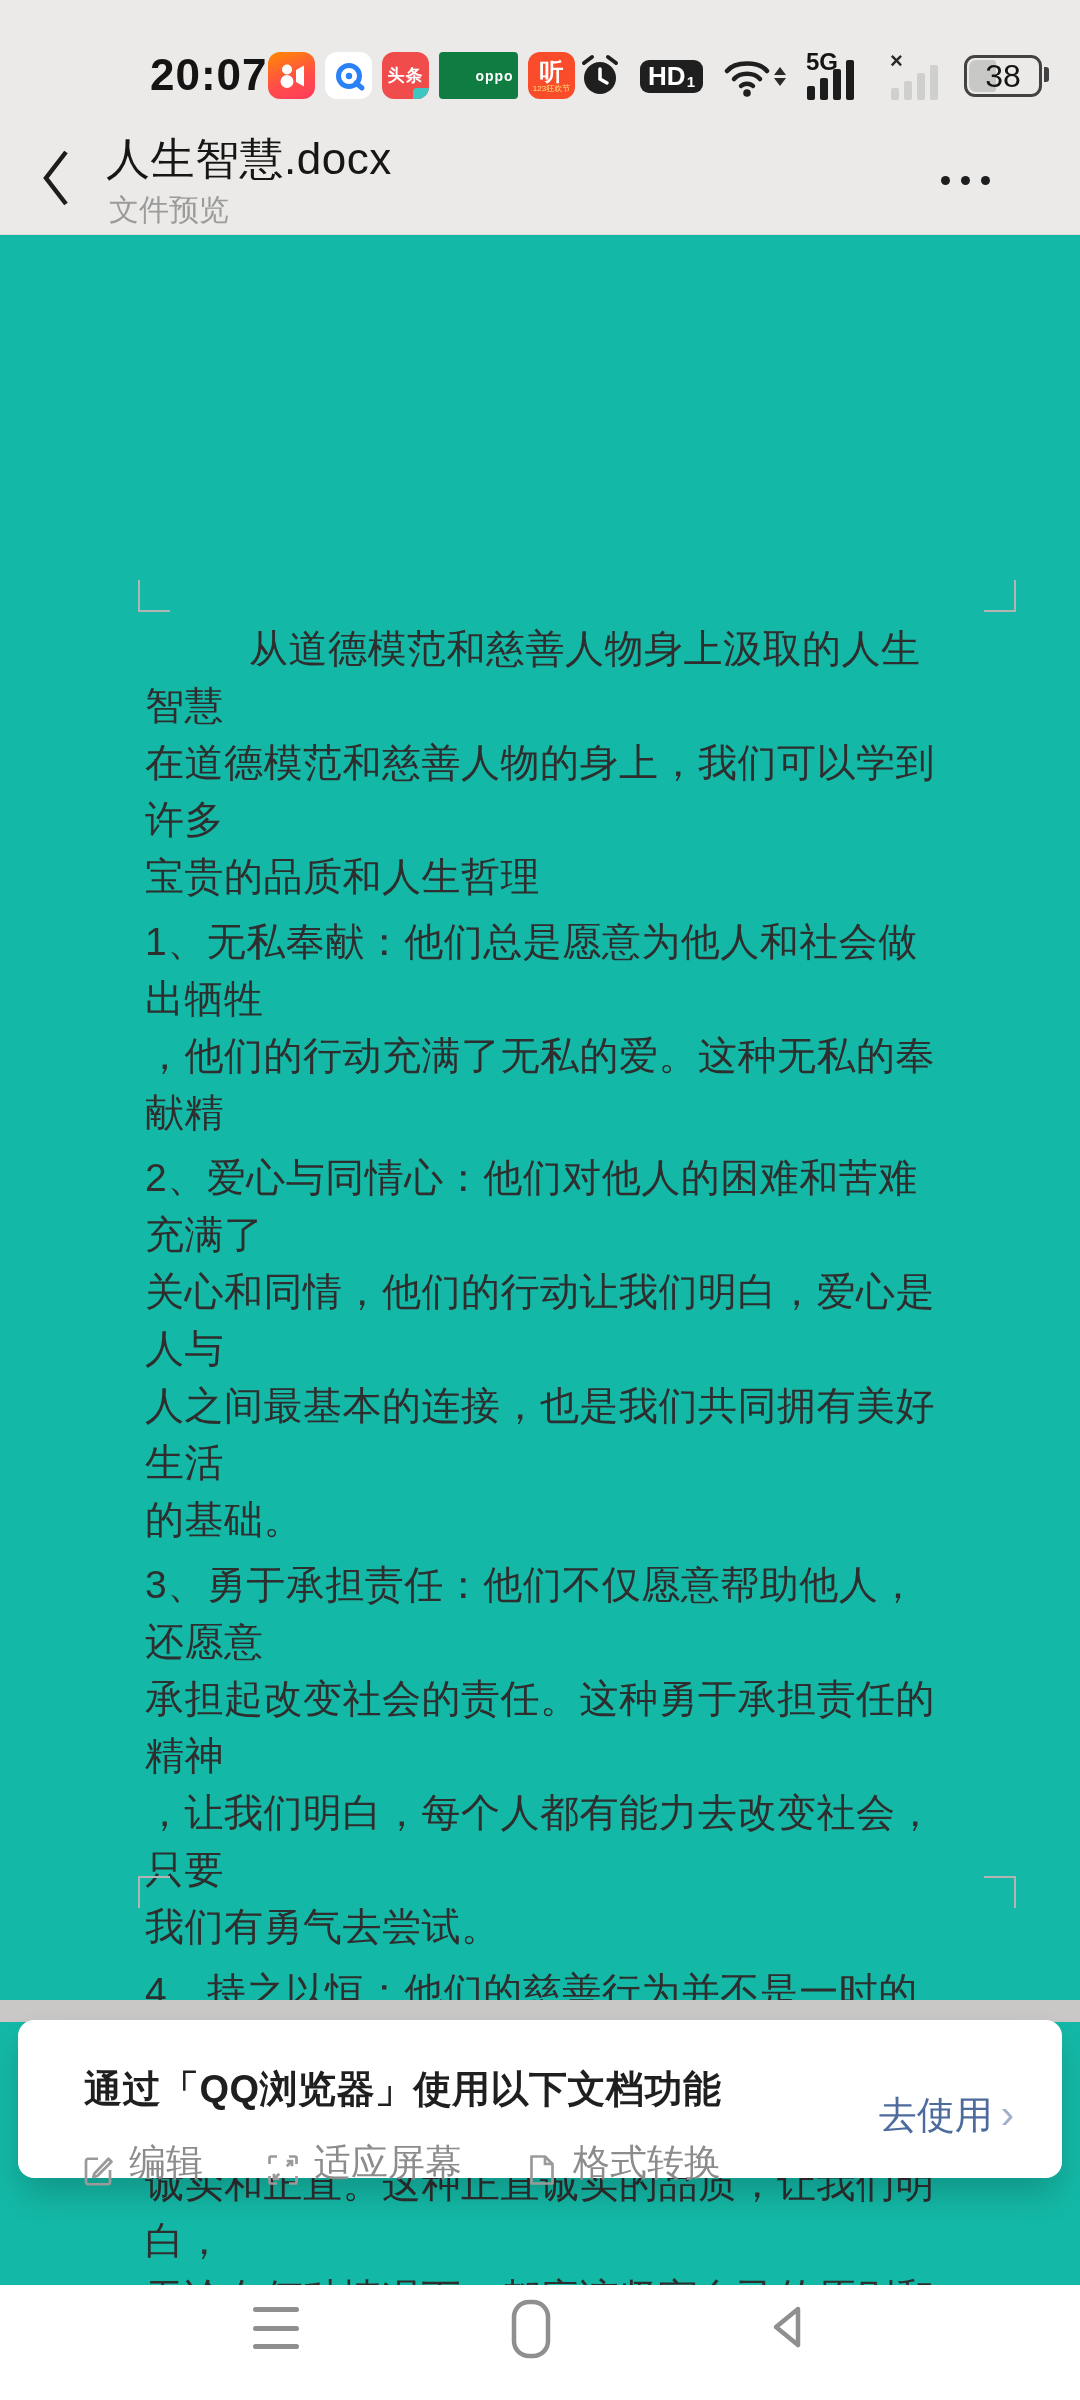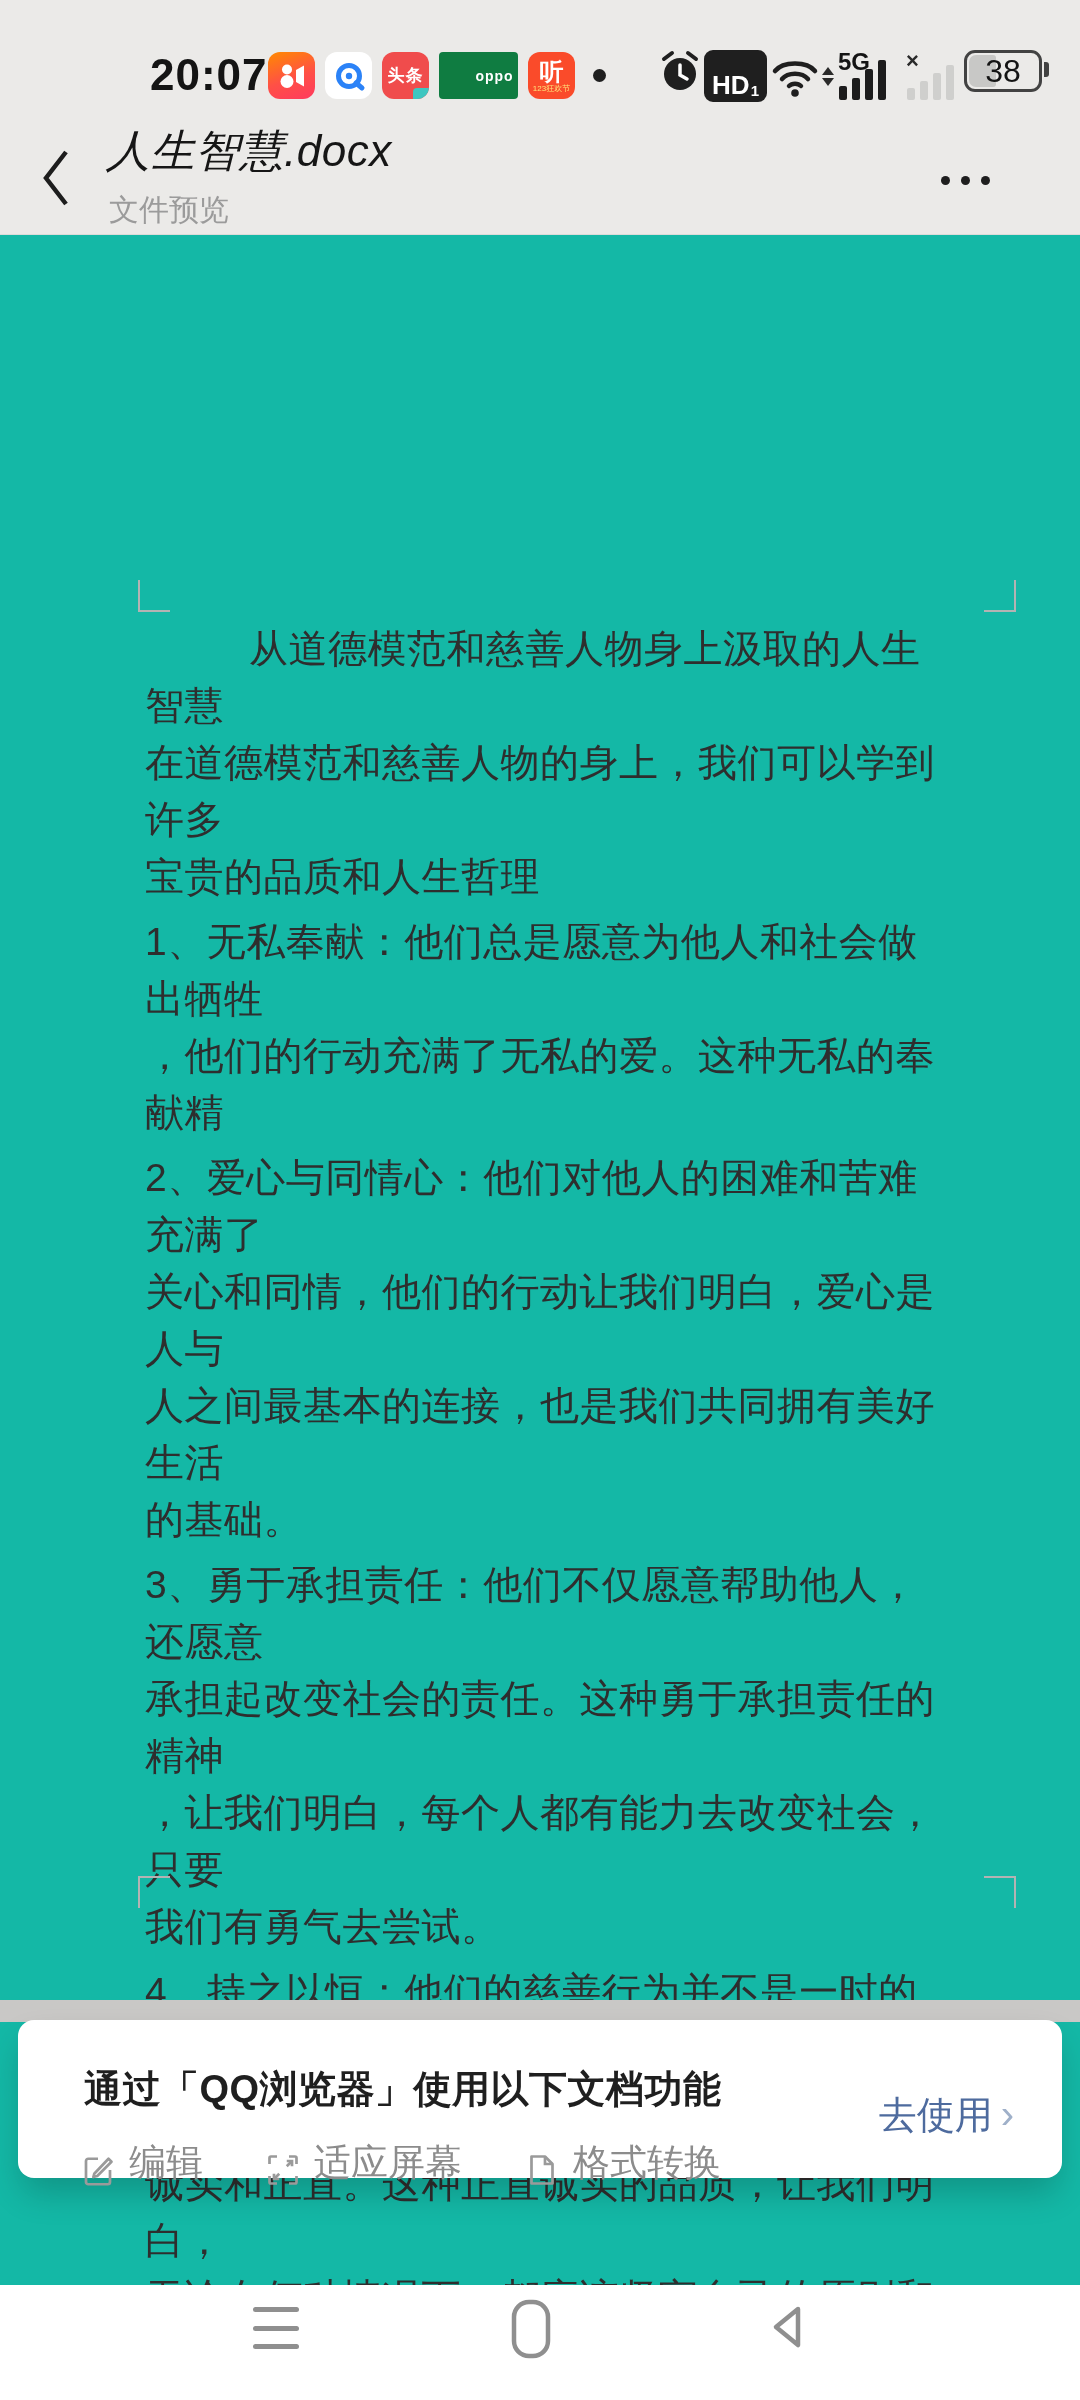--- a/index.html
+++ b/index.html
@@ -20,21 +20,21 @@
   .appicon.ting{background:#fa4b2a;flex-direction:column;}
   .appicon .white-text{color:#fff;font-weight:700;line-height:1;}
   .toutiao-text{font-size:17px;letter-spacing:1px;}
   .oppo-text{font-size:14px;letter-spacing:1px;}
   .ting-text{font-size:24px;margin-top:2px;}
   .ting-sub{font-size:8px;color:#ffe27a;line-height:1;margin-top:1px;white-space:nowrap;}
   .toutiao-wedge{position:absolute;right:0;bottom:0;width:16px;height:11px;background:#3ec6c0;
                  border-radius:4px 0 0 0;}
   .notif-dot{width:13px;height:13px;border-radius:50%;background:#1f1f1f;margin-left:8px;}
 
-  .right-status{position:absolute;right:38px;top:50px;height:52px;display:flex;gap:4px;}
+  .right-status{position:absolute;right:38px;top:50px;height:52px;display:flex;align-items:center;gap:20px;}
   .hd-badge{background:#1f1f1f;color:#fff;border-radius:9px;font-weight:700;font-size:26px;
             padding:3px 8px 4px 8px;display:flex;align-items:flex-end;line-height:1;}
   .hd-badge .sub{font-size:15px;margin-left:1px;}
   .wifi-wrap{display:flex;align-items:center;gap:3px;}
   .updown{display:flex;flex-direction:column;gap:3px;}
   .tri-up{width:0;height:0;border-left:6px solid transparent;border-right:6px solid transparent;border-bottom:8px solid #2a2a2a;}
   .tri-down{width:0;height:0;border-left:6px solid transparent;border-right:6px solid transparent;border-top:8px solid #2a2a2a;}
   .sig{position:relative;width:64px;height:52px;}
   .sig .lbl{position:absolute;left:0;top:-2px;font-size:24px;font-weight:700;color:#141414;}
   .sig .bars{position:absolute;left:1px;bottom:2px;display:flex;align-items:flex-end;gap:5px;}
@@ -43,21 +43,21 @@
   .sig.dim .lbl{font-size:22px;color:#2a2a2a;}
   .sig.dim .bar{background:#cfcfcd;}
   .battery{position:relative;width:72px;height:36px;border:3.5px solid #424242;border-radius:11px;
            display:flex;align-items:center;justify-content:center;}
   .battery .fill{position:absolute;left:2px;top:2px;bottom:2px;width:38%;background:#c8c8c6;border-radius:7px 3px 3px 7px;}
   .battery .pct{position:relative;font-size:32px;font-weight:500;color:#141414;}
   .battery .nub{position:absolute;right:-10px;top:9px;width:5px;height:15px;background:#424242;border-radius:0 3px 3px 0;}
 
   
   .back-btn{position:absolute;left:36px;top:146px;width:40px;height:64px;}
-  .hdr-title{position:absolute;left:106px;top:122px;font-size:44px;font-weight:500;color:#161616;letter-spacing:0.5px;font-style:italic;}
+  .hdr-title{position:absolute;left:106px;top:130px;font-size:44px;font-weight:500;color:#161616;letter-spacing:0.5px;}
   .hdr-sub{position:absolute;left:109px;top:190px;font-size:30px;color:#9b9b9b;}
   .menu-btn{position:absolute;right:90px;top:166px;display:flex;gap:11px;padding:10px 0;}
   .menu-btn i{width:9px;height:9px;border-radius:50%;background:#1e1e1e;}
 
   
   .doc{position:absolute;top:234px;left:0;right:0;bottom:0;background:#14b8a6;}
   .corner{position:absolute;width:30px;height:30px;z-index:1;}
   .c-tl{border-left:2px solid #b3b3b3;border-bottom:2px solid #b3b3b3;}
   .c-tr{border-right:2px solid #b3b3b3;border-bottom:2px solid #b3b3b3;}
   .c-bl{border-left:2px solid #b3b3b3;border-top:2px solid #b3b3b3;}

